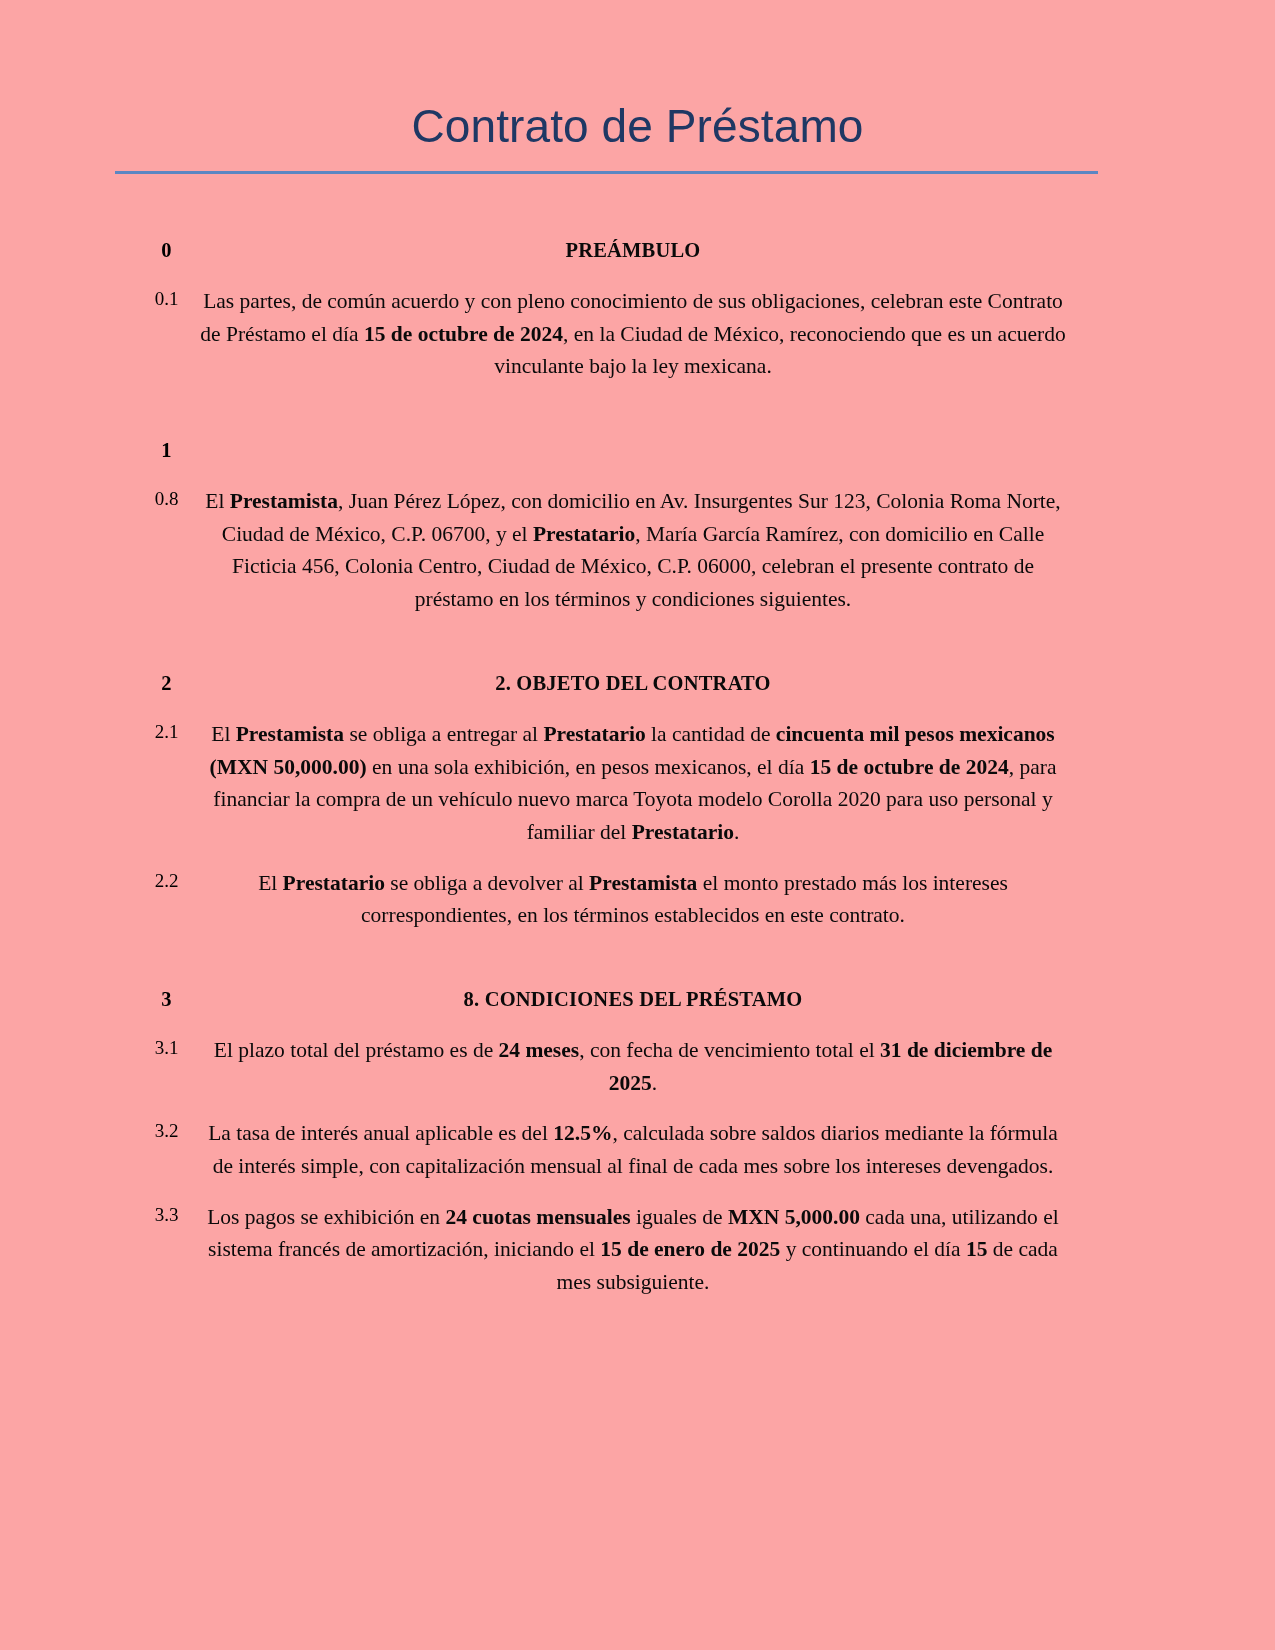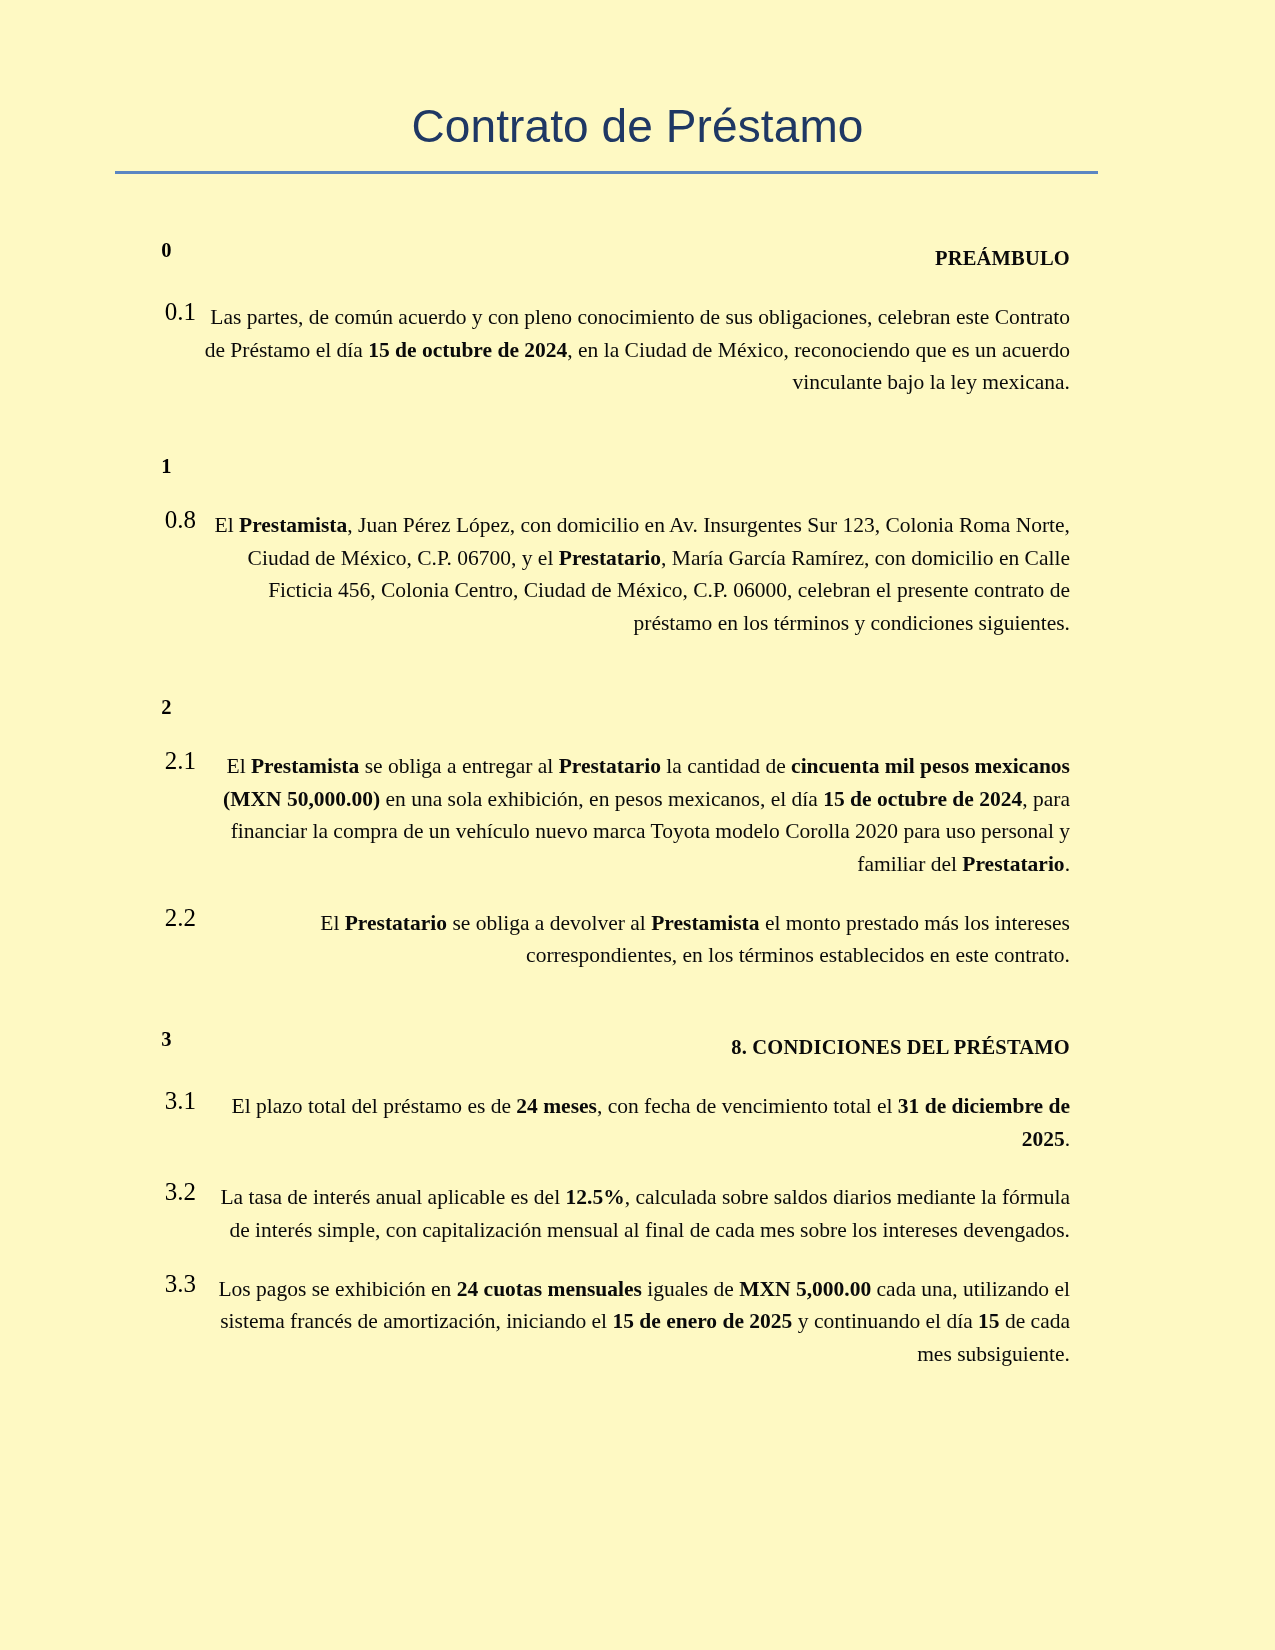--- a/index.html
+++ b/index.html
@@ -6,21 +6,21 @@
   html, body {
     margin: 0;
     padding: 0;
     background: #ffffff;
   }
 
   .page {
     position: relative;
     width: 1275px;
     height: 1650px;
-    background: #fef9c3;
+    background: #fca5a5;
     box-sizing: border-box;
     overflow: hidden;
     font-family: "Liberation Serif", "DejaVu Serif", serif;
   }
 
   
   .title-block {
     padding-top: 102px;
   }
 
@@ -51,34 +51,33 @@
   .block {
     display: flex;
     align-items: flex-start;
     padding-left: 137px;
     padding-right: 205px;
   }
 
   .num {
     flex: 0 0 auto;
     width: 59px;
-    text-align: right;
-    font-size: 25px;
+    text-align: center;
+    font-size: 19px;
     line-height: 1.52;
     color: #000000;
     white-space: nowrap;
   }
 
   .content {
     flex: 1 1 auto;
     font-size: 21.5px;
     line-height: 1.52;
     color: #0a0a0a;
-    text-align: right;
-    margin-top: 8px;
+    text-align: center;
   }
 
   
   .heading-row {
     margin-top: 0;
   }
   .heading-row .num,
   .heading-row .content {
     font-weight: bold;
     font-size: 20.5px;
@@ -124,20 +123,21 @@
         <div class="num">1</div>
       </div>
       <div class="sp-after-heading"></div>
       <div class="block paragraph-row">
         <div class="num">0.8</div>
         <div class="content"><span>El </span><b>Prestamista</b><span>, Juan Pérez López, con domicilio en Av. Insurgentes Sur 123, Colonia Roma Norte, Ciudad de México, C.P. 06700, y el </span><b>Prestatario</b><span>, María García Ramírez, con domicilio en Calle Ficticia 456, Colonia Centro, Ciudad de México, C.P. 06000, celebran el presente contrato de préstamo en los términos y condiciones siguientes.</span></div>
       </div>
       <div class="sp-section-gap"></div>
       <div class="block heading-row">
         <div class="num">2</div>
+        <div class="content">2. OBJETO DEL CONTRATO</div>
       </div>
       <div class="sp-after-heading"></div>
       <div class="block paragraph-row">
         <div class="num">2.1</div>
         <div class="content"><span>El </span><b>Prestamista</b><span> se obliga a entregar al </span><b>Prestatario</b><span> la cantidad de </span><b>cincuenta mil pesos mexicanos (MXN 50,000.00)</b><span> en una sola exhibición, en pesos mexicanos, el día </span><b>15 de octubre de 2024</b><span>, para financiar la compra de un vehículo nuevo marca Toyota modelo Corolla 2020 para uso personal y familiar del </span><b>Prestatario</b><span>.</span></div>
       </div>
       <div class="sp-between-paras"></div>
       <div class="block paragraph-row">
         <div class="num">2.2</div>
         <div class="content"><span>El </span><b>Prestatario</b><span> se obliga a devolver al </span><b>Prestamista</b><span> el monto prestado más los intereses correspondientes, en los términos establecidos en este contrato.</span></div>

